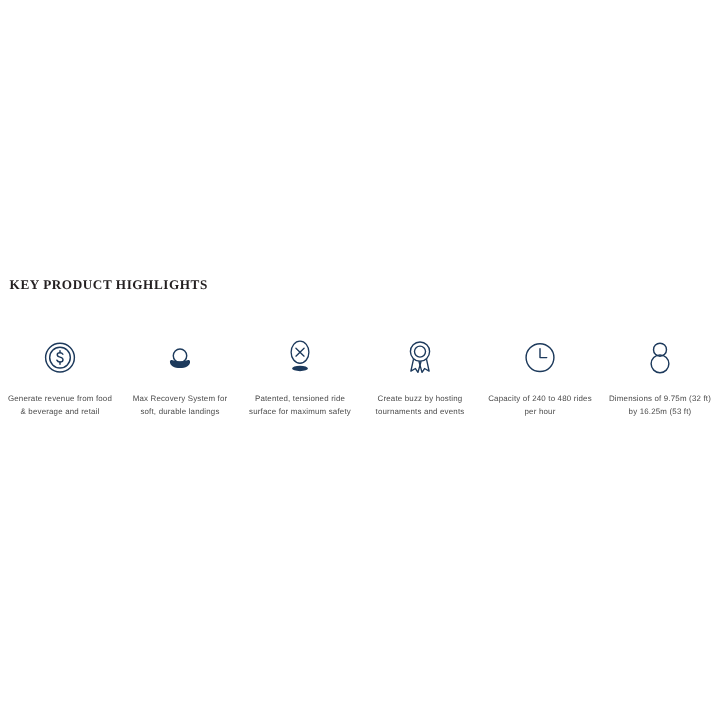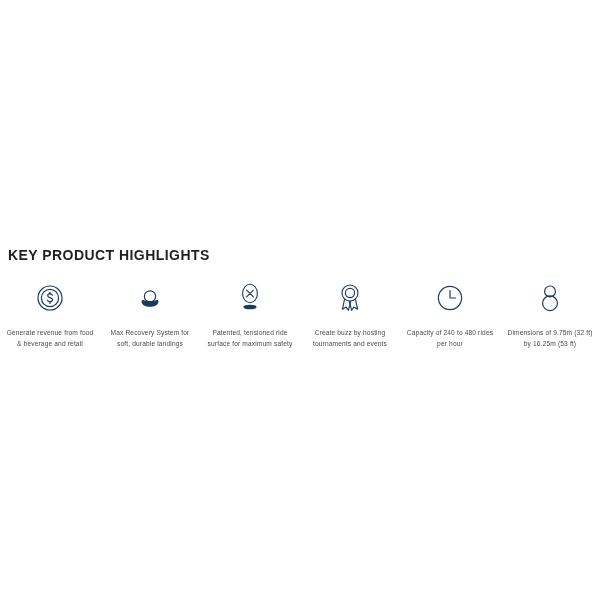--- a/index.html
+++ b/index.html
@@ -19,27 +19,28 @@
     position: absolute;
     left: 0;
     top: 0;
     width: 600px;
     height: 600px;
   }
 
   .section-heading {
     position: absolute;
     left: 8px;
-    top: 248px;
-    font-size: 14px;
+    top: 231px;
+    font-size: 11px;
     font-weight: bold;
     letter-spacing: 0.45px;
     color: #231f20;
     line-height: 14px;
     white-space: nowrap;
+    font-family: Liberation Serif, serif;
   }
 
   .highlights-row {
     position: absolute;
     left: 0;
     top: 278px;
     width: 600px;
     display: flex;
     flex-direction: row;
     align-items: flex-start;

